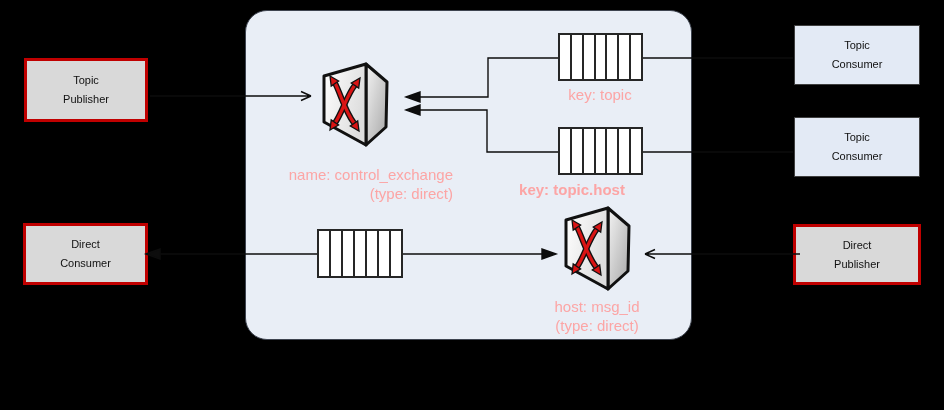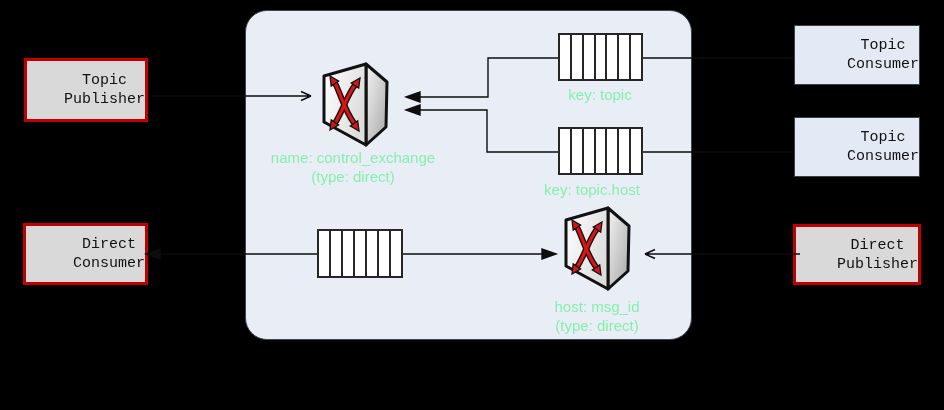--- a/index.html
+++ b/index.html
@@ -6,34 +6,34 @@
   .canvas{
     position:relative;width:944px;height:410px;background:#000;overflow:hidden;
     font-family:"Liberation Sans",sans-serif;color:#111;
   }
   .region{
     position:absolute;left:245px;top:10px;width:447px;height:330px;
     background:#e9eef6;border:1px solid #3e4450;border-radius:22px;
     box-sizing:border-box;z-index:1;
   }
   .node{
-    position:absolute;display:flex;align-items:center;justify-content:flex-end;
-    text-align:center;font-size:15px;line-height:19px;box-sizing:border-box;z-index:3;font-family:Liberation Mono, monospace;
+    position:absolute;display:flex;align-items:center;justify-content:center;
+    text-align:center;font-size:11px;line-height:19px;box-sizing:border-box;z-index:3;
   }
   .node.redbox{background:#d9d9d9;border:3px solid #c00000;color:#111;}
   .node.bluebox{background:#e3eaf5;border:1px solid #3f3f3f;color:#111;}
   .queue{
     position:absolute;display:flex;background:#ffffff;border:2px solid #262626;
     box-sizing:border-box;z-index:2;
   }
   .queue .cell{flex:1;border-right:2px solid #262626;}
   .queue .cell:last-child{border-right:none;}
   .lbl{
     position:absolute;width:200px;text-align:center;font-size:15px;line-height:19px;
-    z-index:2;color:#86efac;
+    z-index:2;color:#fca5a5;
   }
   .xsvg{position:absolute;z-index:2;}
   .wires{position:absolute;left:0;top:0;z-index:4;pointer-events:none;}
 </style>
 </head>
 <body>
 
 <div class="canvas">
 
   <div class="region"></div>
@@ -86,21 +86,21 @@
 
   <div class="queue" style="left:558px;top:127px;width:85px;height:48px;">
     <div class="cell"></div>
       <div class="cell"></div>
       <div class="cell"></div>
       <div class="cell"></div>
       <div class="cell"></div>
       <div class="cell"></div>
       <div class="cell"></div>
   </div>
-  <div class="lbl" style="left:492px;top:180px;">key: topic.host</div>
+  <div class="lbl" style="left:472px;top:180px;font-weight:bold;">key: topic.host</div>
 
   <div class="queue" style="left:317px;top:229px;width:86px;height:49px;">
     <div class="cell"></div>
       <div class="cell"></div>
       <div class="cell"></div>
       <div class="cell"></div>
       <div class="cell"></div>
       <div class="cell"></div>
       <div class="cell"></div>
   </div>
@@ -120,21 +120,21 @@
     <path d="M3,15 L45,3 L45,84 L3,61 Z" fill="url(#gf1)" stroke="#111" stroke-width="3" stroke-linejoin="round"></path>
     <path d="M14,22 C20,34 24,50 33,62" fill="none" stroke="#111" stroke-width="6"></path>
     <path d="M14,62 C21,52 26,34 34,24" fill="none" stroke="#111" stroke-width="6"></path>
     <path d="M14,22 C20,34 24,50 33,62" fill="none" stroke="#d91414" stroke-width="3.2"></path>
     <path d="M14,62 C21,52 26,34 34,24" fill="none" stroke="#d91414" stroke-width="3.2"></path>
     <polygon points="9,15 17.6,20 10.2,25" fill="#d91414" stroke="#111" stroke-width="1.3"></polygon>
     <polygon points="38,70 36.7,60 29.3,65" fill="#d91414" stroke="#111" stroke-width="1.3"></polygon>
     <polygon points="9,69 17.6,64 10.2,59" fill="#d91414" stroke="#111" stroke-width="1.3"></polygon>
     <polygon points="39,17 37.7,27 30.3,22" fill="#d91414" stroke="#111" stroke-width="1.3"></polygon>
   </svg>
-  <div class="lbl" style="left:253px;top:148px;">
+  <div class="lbl" style="left:253px;top:165px;text-align:right;">
     <div>name: control_exchange</div>
     <div>(type: direct)</div>
   </div>
 
   <svg class="xsvg" style="left:563px;top:205px;" width="68" height="88" viewBox="0 0 68 88">
     <defs>
       <linearGradient id="gf2" x1="0" y1="0" x2="1" y2="0.4">
         <stop offset="0" stop-color="#ffffff"></stop>
           <stop offset="1" stop-color="#dddddd"></stop>
       </linearGradient>

